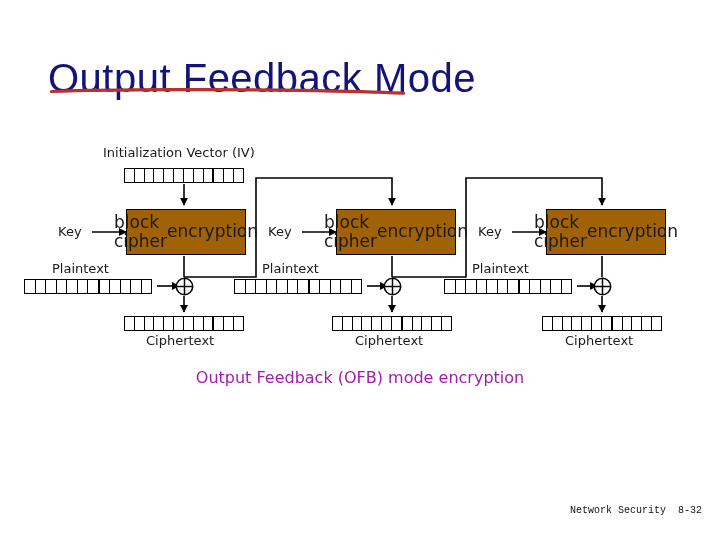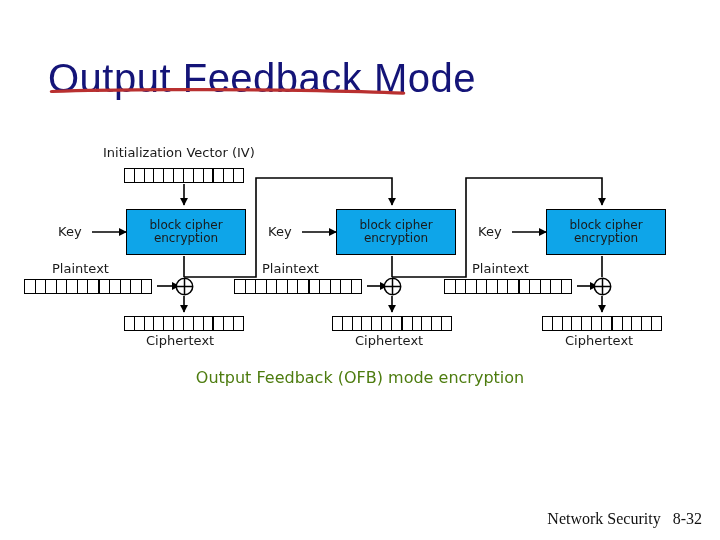--- a/index.html
+++ b/index.html
@@ -71,57 +71,57 @@
   .register .cell:last-child { border-right: none; }
   .register .cell.thick { border-right: 2px solid #000; }
 
   
   .cipher-box {
     position: absolute;
     width: 120px;
     height: 46px;
     border: 1.6px solid #000;
     box-sizing: border-box;
-    background: #0ea5e9;
+    background: #a16207;
     display: flex;
-    flex-direction: column;
+    flex-direction: row;
     align-items: center;
     justify-content: center;
     font-family: "DejaVu Sans", sans-serif;
-    font-size: 12px;
+    font-size: 17px;
     color: #1a1a1a;
     line-height: 1.12;
   }
 
   
   .xor {
     position: absolute;
     width: 19px;
     height: 19px;
   }
 
   
   #diagram-caption {
     position: absolute;
     left: 0;
     right: 0;
     top: 368px;
     text-align: center;
     font-family: "DejaVu Sans", sans-serif;
     font-size: 16px;
-    color: #4d7c0f;
+    color: #a21caf;
   }
 
   
   #footer {
     position: absolute;
     right: 18px;
-    bottom: 12px;
-    font-family: Liberation Serif, serif;
-    font-size: 16px;
+    bottom: 24px;
+    font-family: Liberation Mono, monospace;
+    font-size: 10px;
     color: #111;
     white-space: nowrap;
   }
   #footer .gap { display: inline-block; width: 12px; }
 </style>
 </head>
 <body>
 
 <div id="slide-title">Output Feedback Mode</div>
 

